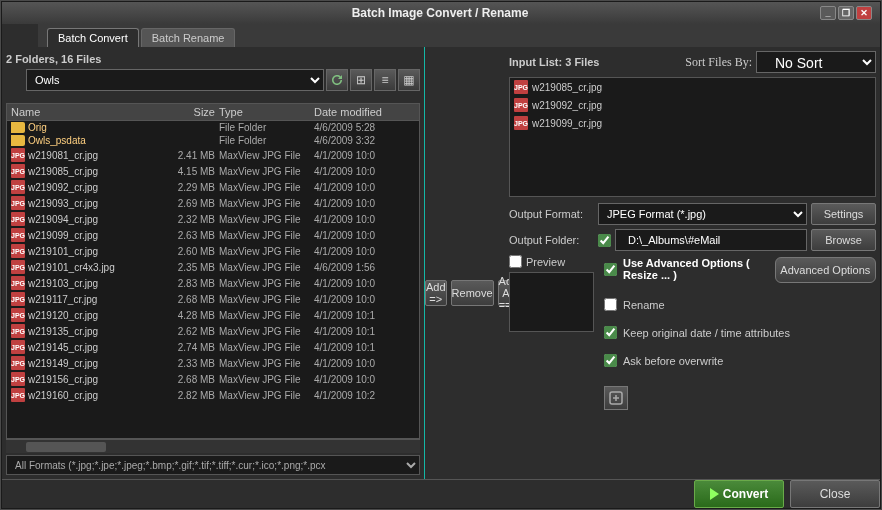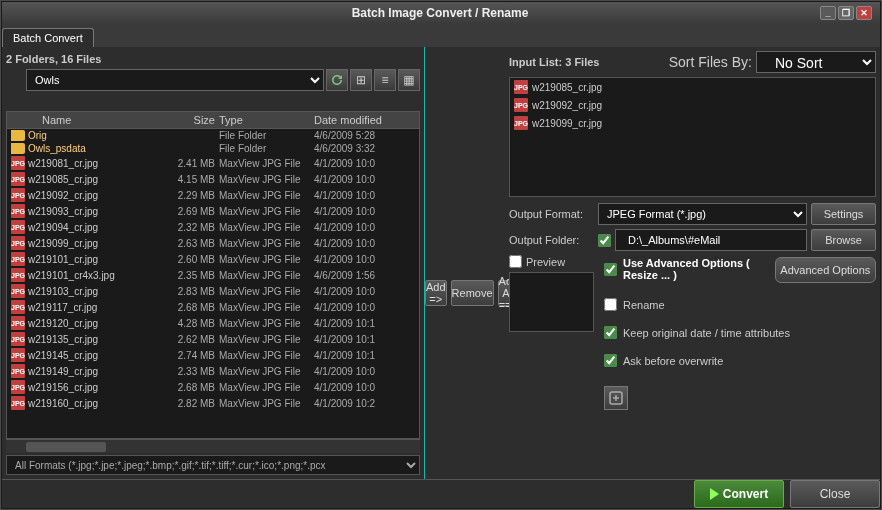--- a/index.html
+++ b/index.html
@@ -46,23 +46,24 @@
       cursor: pointer;
       display: flex; align-items: center; justify-content: center;
       border-radius: 2px;
     }
     .tb-btn.close { background: #c04040; }
     .tb-btn.minimize { background: #5a5a5a; }
 
     .tab-bar {
       background: #3a3a3a;
       display: flex;
-      padding: 4px 0 0;
+      padding: 4px 9px 0;
       gap: 2px;
       flex-shrink: 0;
+      margin-left: 36px;
     }
     .tab {
       padding: 3px 10px;
       background: #555;
       color: #ccc;
       border: 1px solid #666;
       border-bottom: none;
       cursor: pointer;
       font-size: 11px;
       border-radius: 3px 3px 0 0;
@@ -92,21 +93,21 @@
     .folder-count {
       color: #ccc;
       font-size: 11px;
       padding: 2px 0 4px;
       font-weight: bold;
     }
     .folder-selector {
       display: flex;
       align-items: center;
       gap: 2px;
-      margin-bottom: 20px;
+      margin-bottom: 12px;
       padding-left: 20px;
     }
     .folder-dropdown {
       flex: 1;
       background: #1a1a1a;
       color: #fff;
       border: 1px solid #666;
       padding: 2px 4px;
       font-size: 11px;
       height: 22px;
@@ -122,21 +123,21 @@
     }
     .file-list-header {
       display: flex;
       background: #444;
       border: 1px solid #555;
       border-bottom: none;
       color: #ccc;
       font-size: 11px;
       padding: 2px 0;
     }
-    .file-list-header .col-name { flex: 1; padding-left: 4px; margin-left: 31px; }
+    .file-list-header .col-name { flex: 1; padding-left: 4px; }
     .file-list-header .col-size { width: 55px; text-align: right; padding-right: 4px; }
     .file-list-header .col-type { width: 95px; }
     .file-list-header .col-date { width: 105px; }
 
     .file-list-container {
       flex: 1;
       overflow-y: auto;
       background: #1a1a1a;
       border: 1px solid #555;
       min-height: 0;
@@ -241,21 +242,21 @@
     }
 
     .input-list-header {
       display: flex;
       align-items: center;
       justify-content: space-between;
       margin-bottom: 4px;
     }
     .input-list-label { color: #ccc; font-size: 11px; font-weight: bold; }
     .sort-section { display: flex; align-items: center; gap: 4px; }
-    .sort-label { color: #ccc; font-size: 14px; }
+    .sort-label { color: #ccc; font-size: 12px; font-family: Liberation Serif, serif; }
     .sort-dropdown {
       width: 120px;
       background: #1a1a1a;
       color: #fff;
       border: 1px solid #666;
       padding: 2px 14px;
       font-size: 14px;
       height: 22px;
     }
 
@@ -436,20 +437,21 @@
     <span class="title-bar-title">Batch Image Convert / Rename</span>
     <div class="title-bar-controls">
       <div class="tb-btn minimize">_</div>
       <div class="tb-btn">❐</div>
       <div class="tb-btn close">✕</div>
     </div>
   </div>
 
   <div class="tab-bar">
     <div class="tab active">Batch Convert</div>
+    <div class="tab">Batch Rename</div>
   </div>
 
   <div class="main-content">
 
     <div class="left-panel">
       <div class="folder-count">2 Folders, 16 Files</div>
 
       <div class="folder-selector">
         <select class="folder-dropdown">
           <option>Owls</option>

